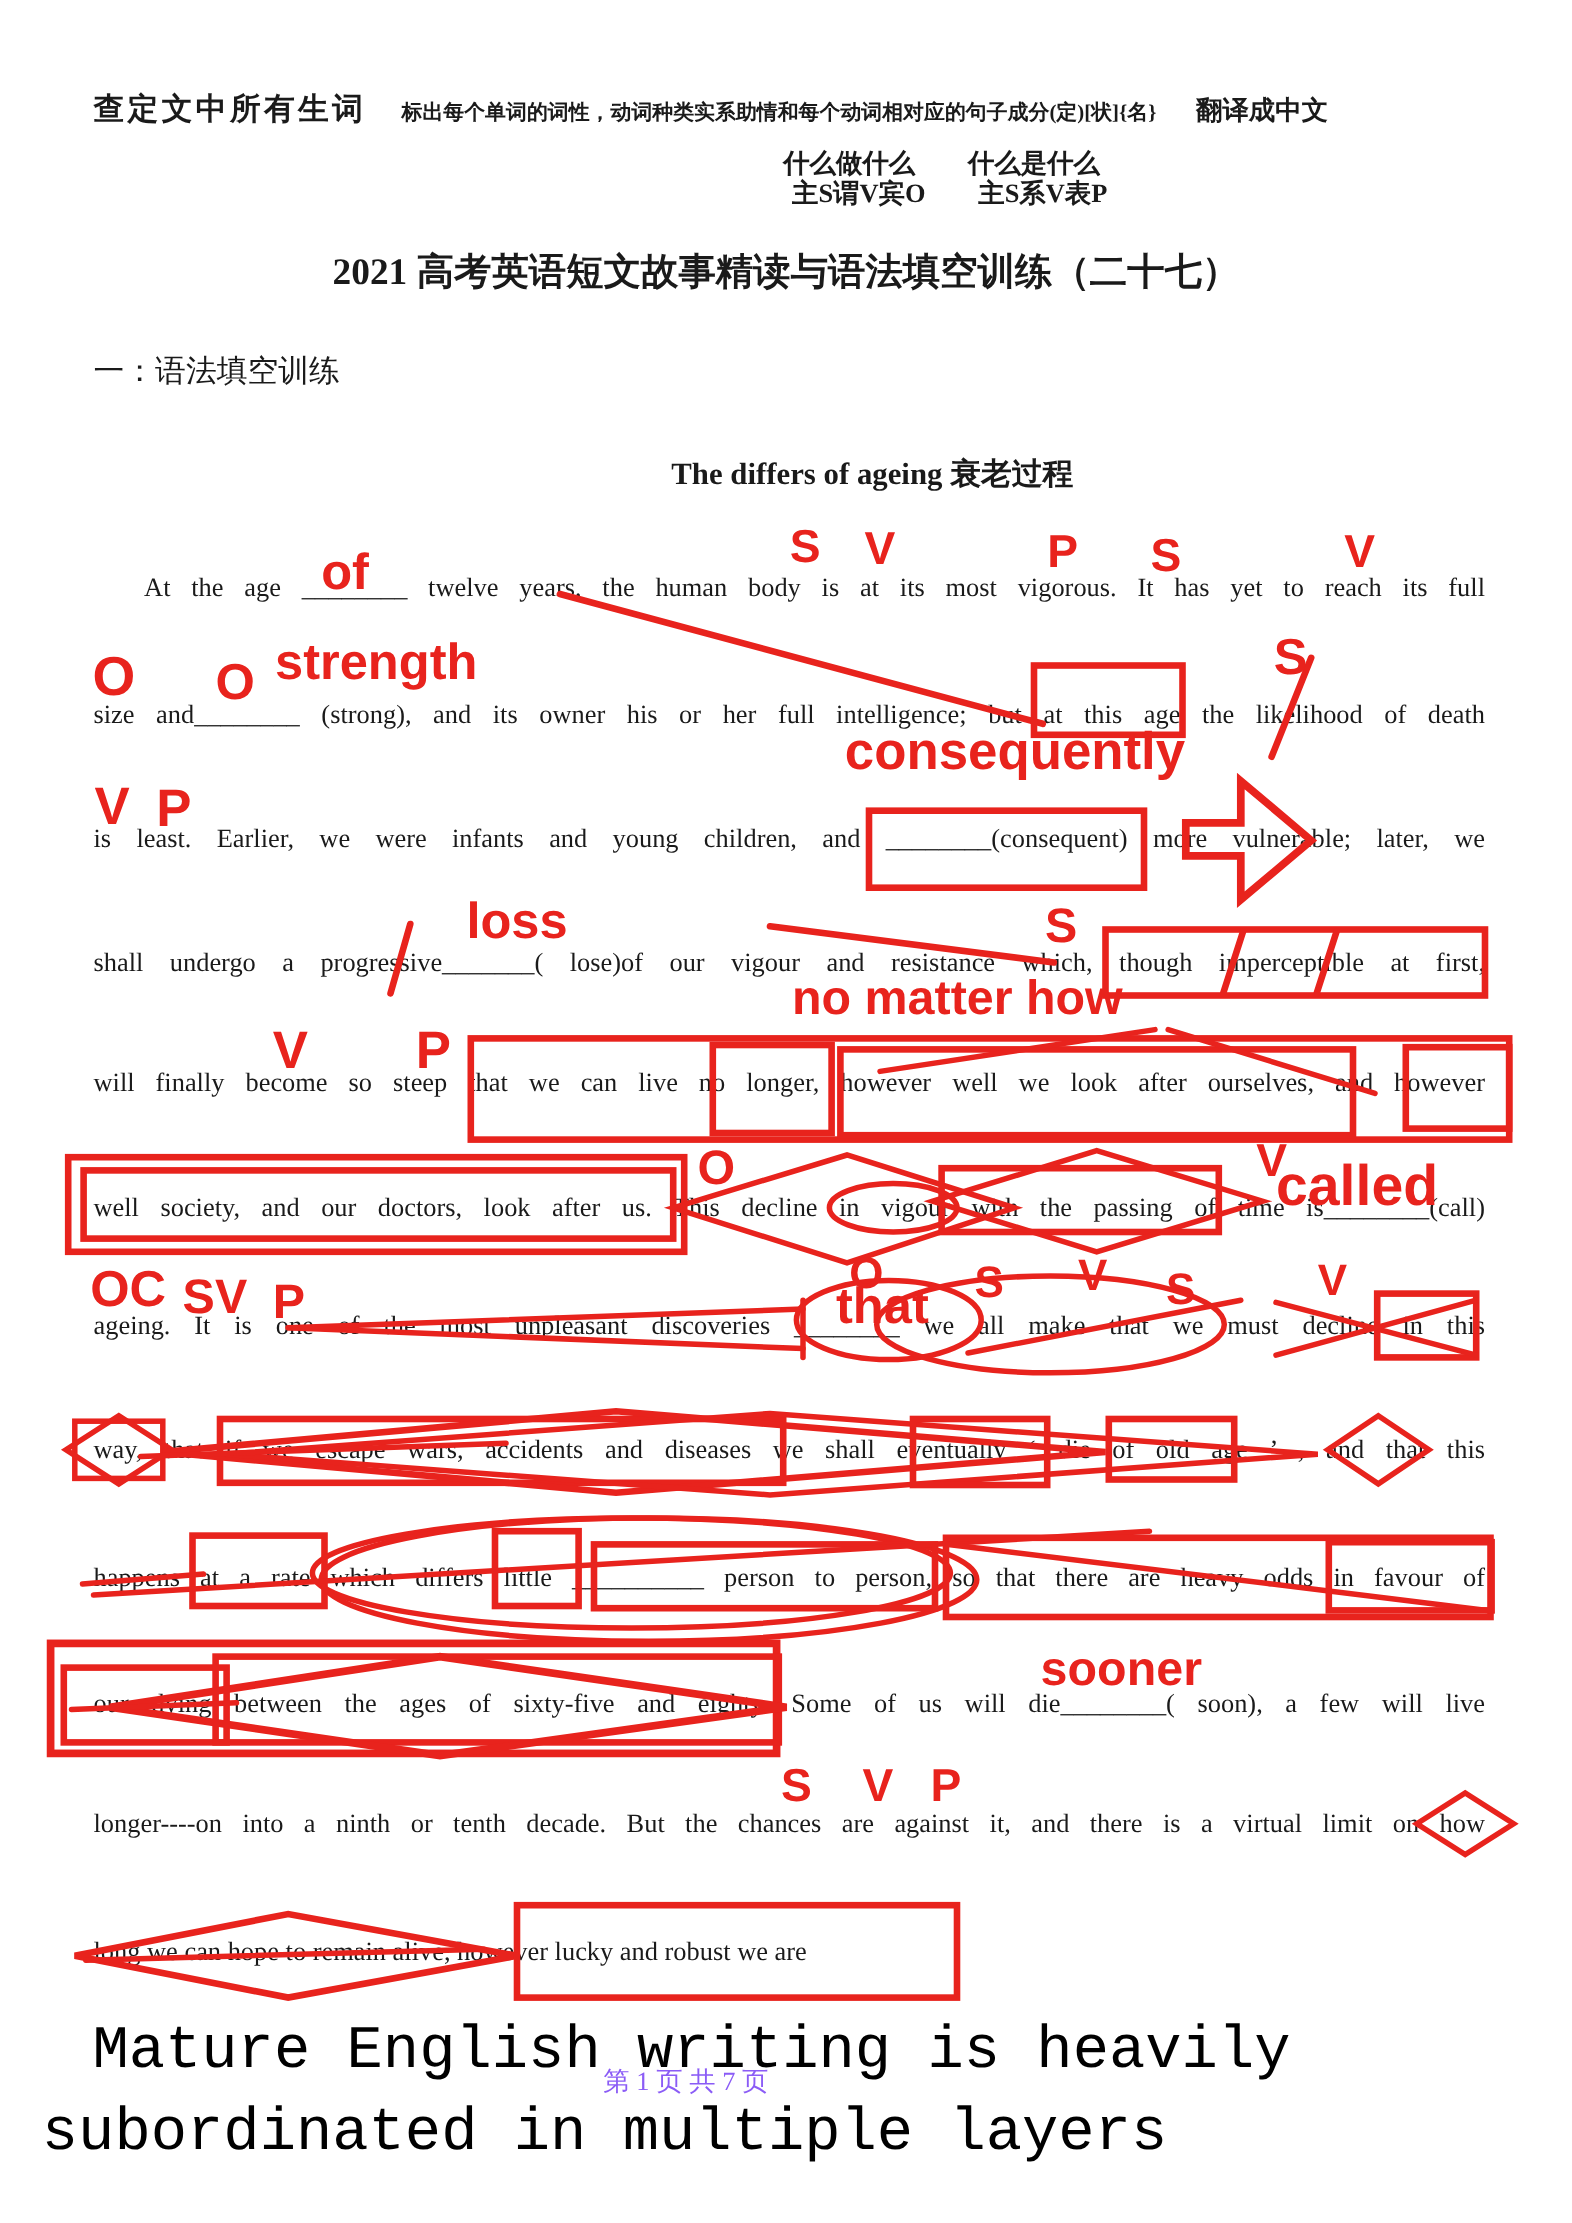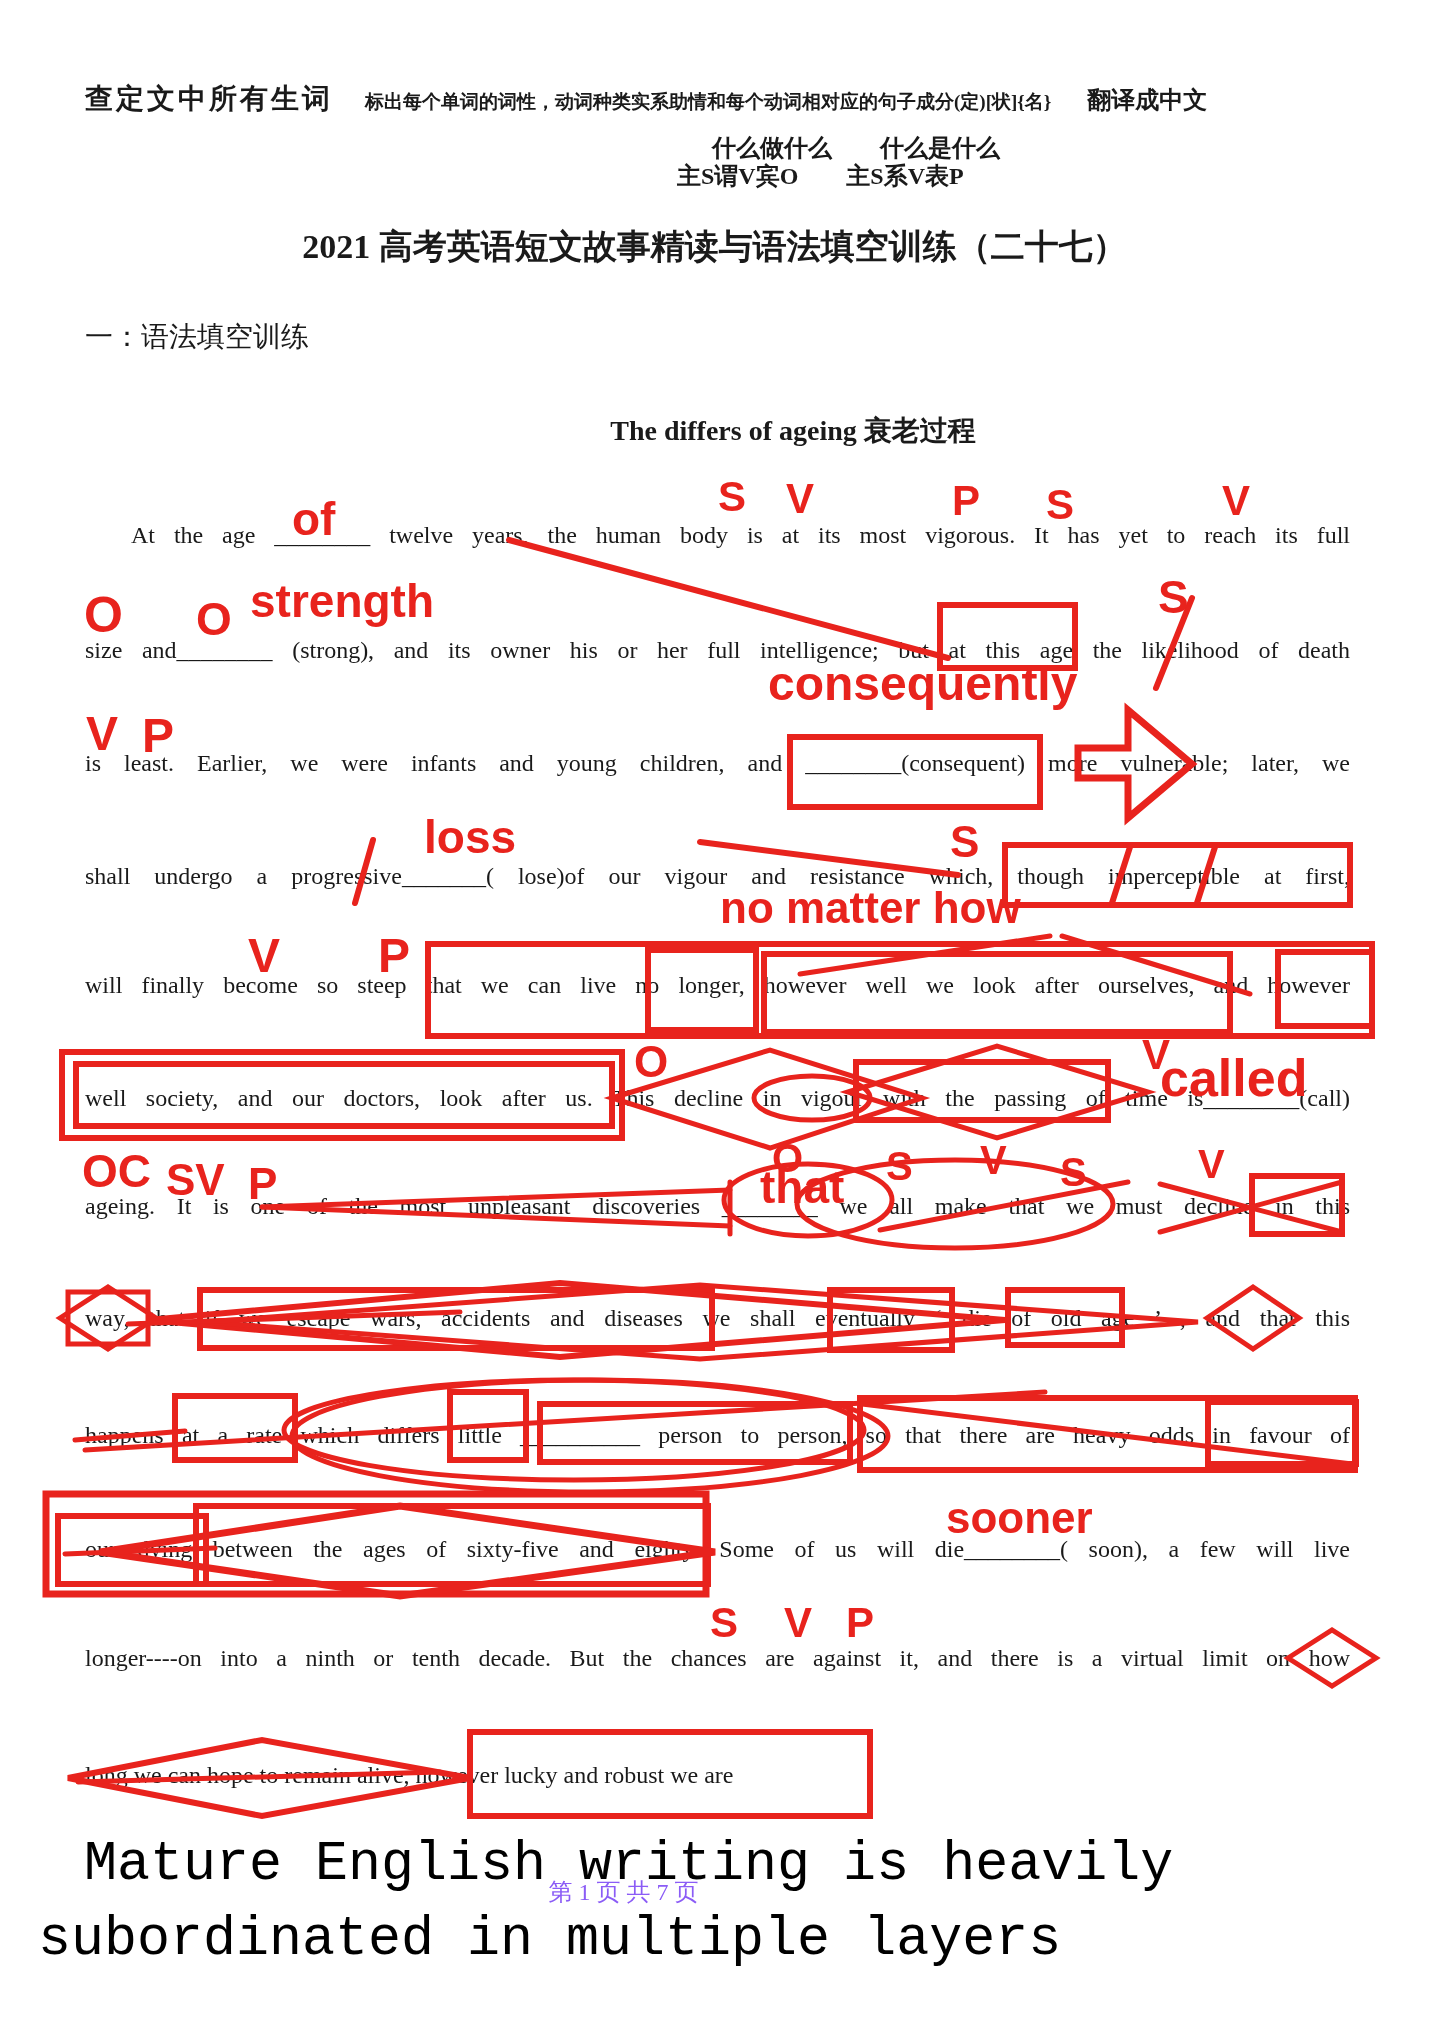--- a/index.html
+++ b/index.html
@@ -5,21 +5,21 @@
   html,body{margin:0;padding:0;}
   body{width:1429px;height:2021px;position:relative;background:#ffffff;overflow:hidden;
        font-family:"Liberation Serif", serif;color:#1a1a1a;}
   .abs{position:absolute;white-space:nowrap;}
   
   .hdr-line1{top:80px;left:85px;font-family:"Liberation Serif",serif;}
   .hdr-b1{font-size:28px;font-weight:bold;letter-spacing:3px;}
   .hdr-small{font-size:19px;font-weight:bold;margin-left:32px;}
   .hdr-b2{font-size:24px;font-weight:bold;margin-left:36px;}
   .hdr-line2{top:132px;left:712px;font-size:24px;font-weight:bold;}
-  .hdr-line3{top:160px;left:677px;font-size:24px;font-weight:bold;}
+  .hdr-line3{top:160px;left:720px;font-size:24px;font-weight:bold;}
   .doc-title{top:224px;left:0;width:1429px;text-align:center;font-size:34px;font-weight:bold;}
   .section-head{top:318px;left:85px;font-size:28px;}
   .passage-title{top:412px;left:793px;transform:translateX(-50%);font-size:28px;font-weight:bold;}
   .passage-line{left:85px;width:1265px;font-size:24px;text-align:justify;text-align-last:justify;
                 white-space:normal;position:absolute;line-height:34px;height:40px;overflow:visible;}
   .passage-line.no-just{text-align-last:left;width:auto;white-space:nowrap;}
   .passage-line.indent{text-indent:46px;}
   .red-label{position:absolute;color:#e8231d;font-family:"Liberation Sans",sans-serif;
              font-weight:bold;white-space:nowrap;line-height:1;}
   #shape-layer{position:absolute;top:0;left:0;pointer-events:none;}

